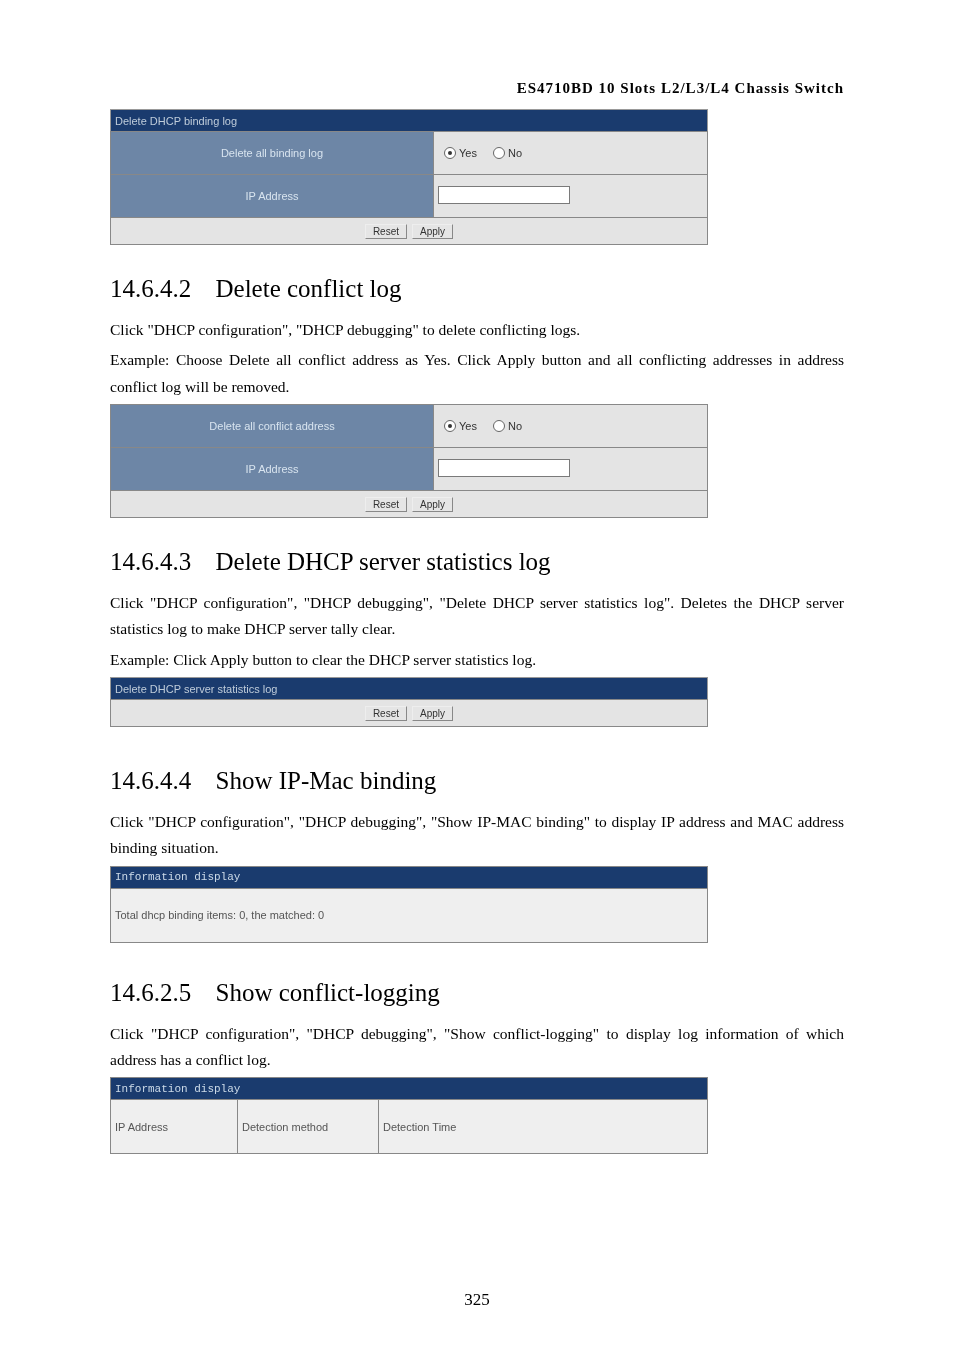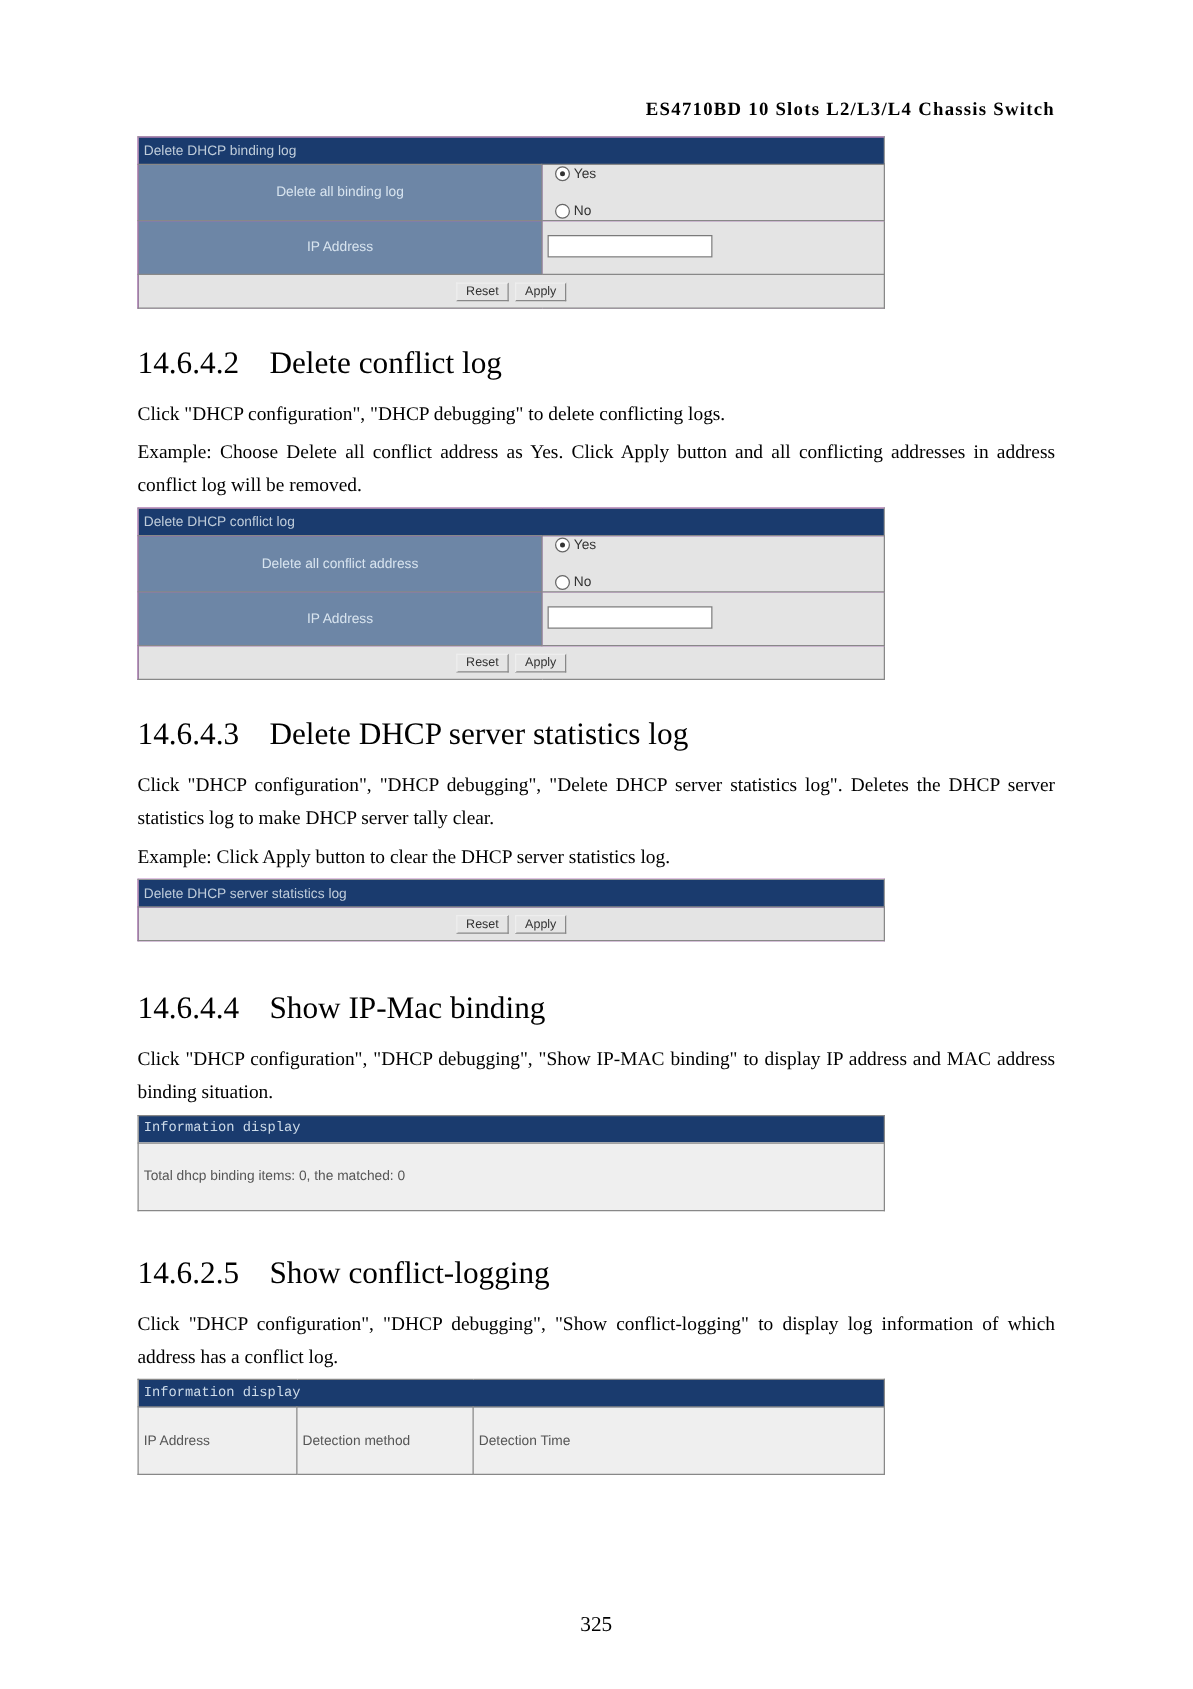--- a/index.html
+++ b/index.html
@@ -66,21 +66,21 @@
       height: 20px;
     }
     .value-cell {
       background: #e4e4e4;
       border: 1px solid #888;
       padding: 0 4px;
       height: 20px;
     }
     .radio-row {
       display: flex;
-      flex-direction: column;
+      flex-direction: row;
       gap: 16px;
       margin-left: 6px;
     }
     .radio-line {
       display: flex;
       align-items: center;
       gap: 3px;
       height: 14px;
       color: #333;
     }
@@ -201,23 +201,20 @@
 
   <div class="section-heading">
     <span class="section-number">14.6.4.2</span>
     <span>Delete conflict log</span>
   </div>
   <div class="body-text">Click "DHCP configuration", "DHCP debugging" to delete conflicting logs.</div>
   <div class="body-text">Example: Choose Delete all conflict address as Yes. Click Apply button and all conflicting addresses in address conflict log will be removed.</div>
 
   <table class="form-table">
     <tbody>
-        <tr class="form-title-row">
-      <td colspan="2">Delete DHCP conflict log</td>
-    </tr>
     <tr>
       <td class="label-cell">Delete all conflict address</td>
       <td class="value-cell">
         <div class="radio-row">
           <div class="radio-line">
             <span class="fake-radio selected"></span>
             <span>Yes</span>
           </div>
           <div class="radio-line">
             <span class="fake-radio"></span>

